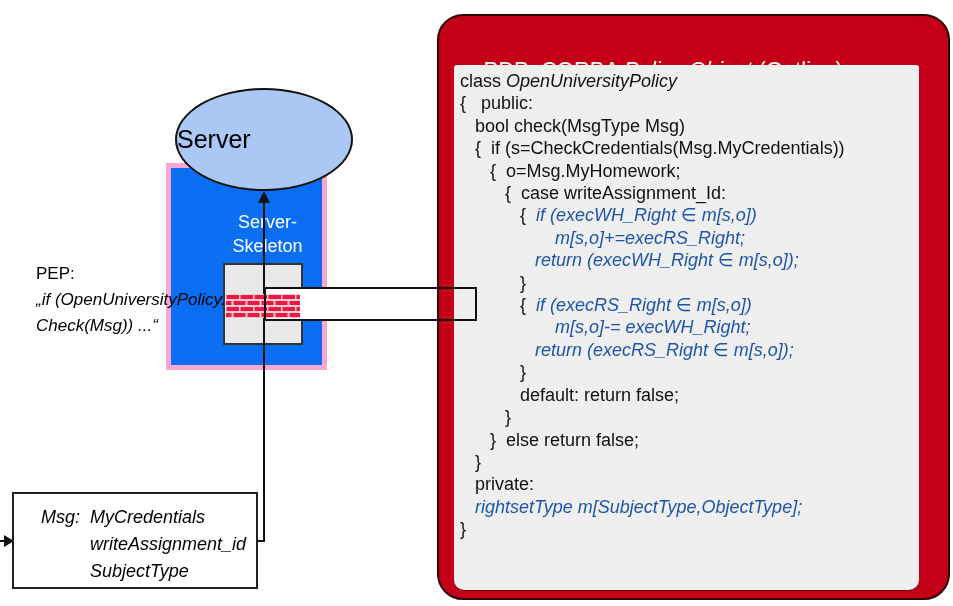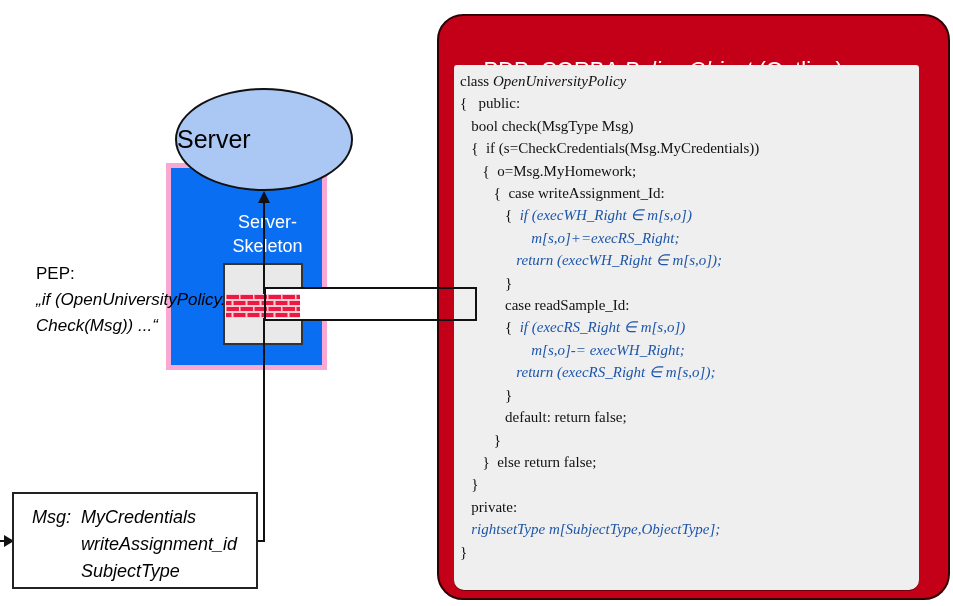--- a/index.html
+++ b/index.html
@@ -62,21 +62,21 @@
     border-left:6px solid transparent;border-right:6px solid transparent;
     border-bottom:12px solid #111;
   }
   .msg-stub{
     position:absolute;left:257px;top:540px;width:8px;height:2px;
     background:#111;z-index:2;
   }
   .msg-box{
     position:absolute;left:12px;top:492px;width:246px;height:97px;
     background:#fff;border:2px solid #222;z-index:2;
-    display:flex;gap:10px;padding:10px 0 0 18px;
+    display:flex;gap:10px;padding:10px 0 0 27px;
     font-style:italic;font-size:18px;line-height:27px;color:#000;
   }
   .arrow-into-msg-line{
     position:absolute;left:0;top:540px;width:6px;height:2px;background:#111;z-index:2;
   }
   .arrow-into-msg-head{
     position:absolute;left:4px;top:535px;width:0;height:0;z-index:2;
     border-top:6px solid transparent;border-bottom:6px solid transparent;
     border-left:10px solid #111;
   }
@@ -91,21 +91,21 @@
     white-space:pre;
   }
   .pdp-title .it{font-style:italic;}
   .code-panel{
     position:absolute;left:15px;top:49px;width:465px;height:525px;
     background:var(--panel-gray);border-radius:3px 3px 10px 10px;
     box-shadow:0 1px 0 rgba(40,0,0,.55);
     padding:5px 0 0 6px;overflow:hidden;
   }
   .code-line{
-    white-space:pre;font-size:15px;line-height:22.4px;color:#111;font-family:Liberation Serif, serif;
+    white-space:pre;font-size:18px;line-height:22.4px;color:#111;
   }
   .seg-k{font-style:normal;color:#111;}
   .seg-i{font-style:italic;color:#111;}
   .seg-b{font-style:italic;color:var(--code-blue);}
 </style>
 </head>
 <body>
 
 <div class="pep-text">
   <div>PEP:</div>
@@ -153,21 +153,20 @@
         <div class="code-line"><span class="seg-k">class </span><span class="seg-i">OpenUniversityPolicy</span></div>
         <div class="code-line"><span class="seg-k">{   public:</span></div>
         <div class="code-line"><span class="seg-k">   bool check(MsgType Msg)</span></div>
         <div class="code-line"><span class="seg-k">   {  if (s=CheckCredentials(Msg.MyCredentials))</span></div>
         <div class="code-line"><span class="seg-k">      {  o=Msg.MyHomework;</span></div>
         <div class="code-line"><span class="seg-k">         {  case writeAssignment_Id:</span></div>
         <div class="code-line"><span class="seg-k">            {  </span><span class="seg-b">if (execWH_Right ∈ m[s,o])</span></div>
         <div class="code-line"><span class="seg-k">                   </span><span class="seg-b">m[s,o]+=execRS_Right;</span></div>
         <div class="code-line"><span class="seg-k">               </span><span class="seg-b">return (execWH_Right ∈ m[s,o]);</span></div>
         <div class="code-line"><span class="seg-k">            }</span></div>
-        <div class="code-line"><span class="seg-k">            case readSample_Id:</span></div>
         <div class="code-line"><span class="seg-k">            {  </span><span class="seg-b">if (execRS_Right ∈ m[s,o])</span></div>
         <div class="code-line"><span class="seg-k">                   </span><span class="seg-b">m[s,o]-= execWH_Right;</span></div>
         <div class="code-line"><span class="seg-k">               </span><span class="seg-b">return (execRS_Right ∈ m[s,o]);</span></div>
         <div class="code-line"><span class="seg-k">            }</span></div>
         <div class="code-line"><span class="seg-k">            default: return false;</span></div>
         <div class="code-line"><span class="seg-k">         }</span></div>
         <div class="code-line"><span class="seg-k">      }  else return false;</span></div>
         <div class="code-line"><span class="seg-k">   }</span></div>
         <div class="code-line"><span class="seg-k">   private:</span></div>
         <div class="code-line"><span class="seg-k">   </span><span class="seg-b">rightsetType m[SubjectType,ObjectType];</span></div>

